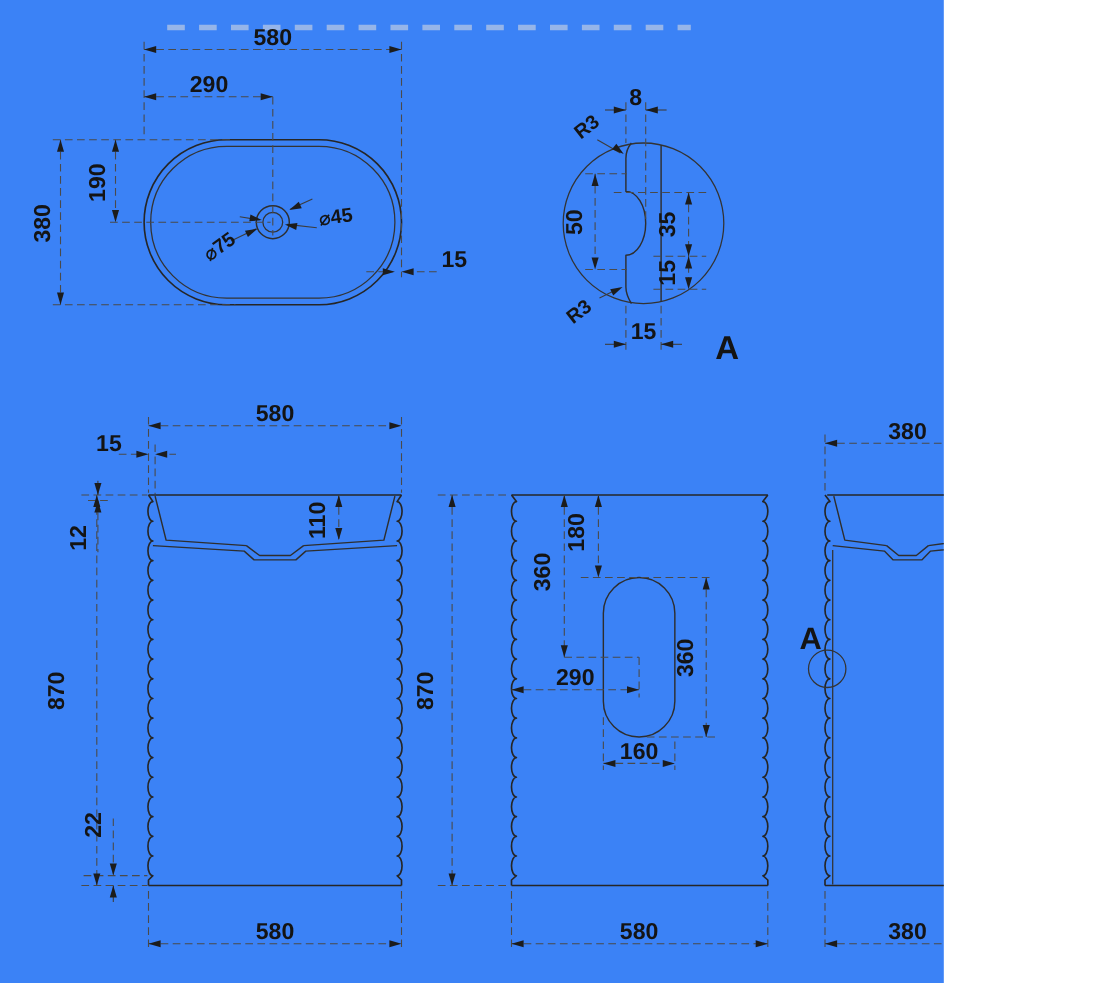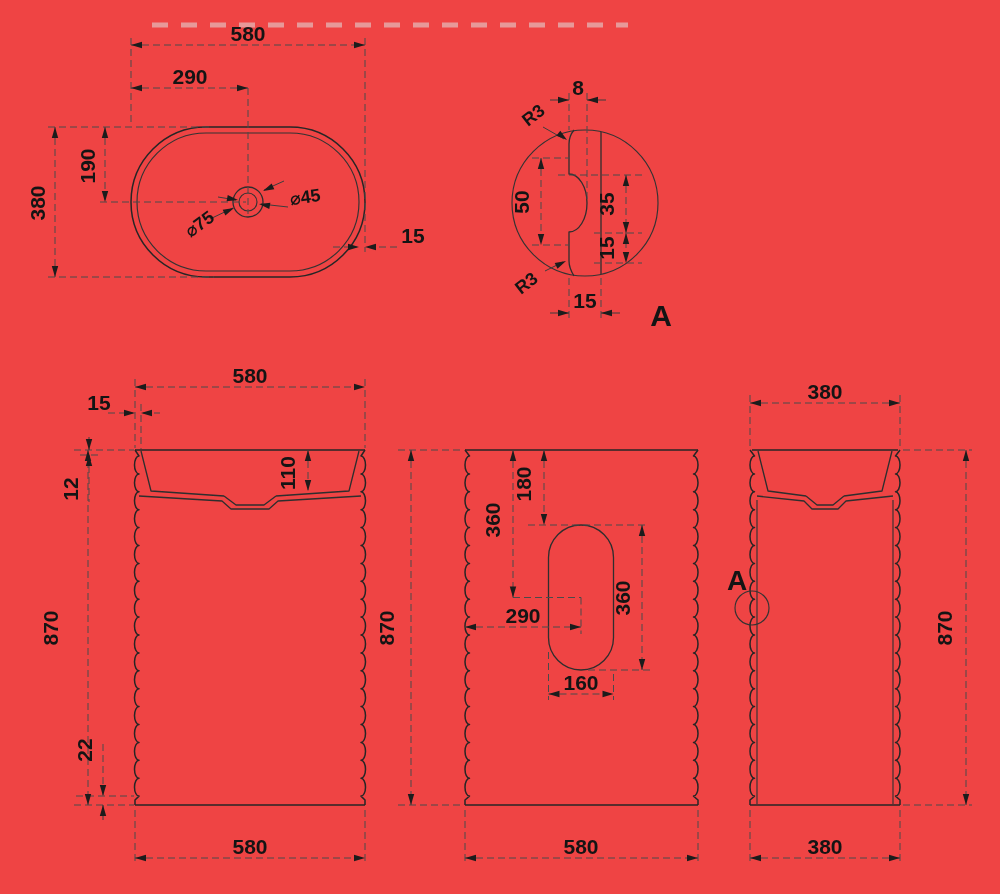--- a/index.html
+++ b/index.html
@@ -1,16 +1,16 @@
 <!DOCTYPE html>
 <html><head>
 <meta charset="utf-8">
 <style>
   html,body{margin:0;padding:0;background:#ffffff;}
-  .page{width:1000px;height:894px;background:#ef4444;position:relative;overflow:hidden;}
+  .page{width:858px;height:894px;background:#3b82f6;position:relative;overflow:hidden;}
   svg{display:block;}
   .obj{fill:none;stroke:#262626;stroke-width:1.5;stroke-linejoin:round;}
   .obj2{fill:none;stroke:#2e2e2e;stroke-width:1.3;stroke-linejoin:round;}
   .thin{fill:none;stroke:#333333;stroke-width:1.15;}
   .dim{fill:none;stroke:#4a4a4a;stroke-width:1;stroke-dasharray:7 4;}
   .sol{fill:none;stroke:#3c3c3c;stroke-width:1;}
   .arr{fill:#1c1c1c;stroke:none;}
   .wm{stroke:#e2e0e0;stroke-width:5;stroke-dasharray:16 13;opacity:.55;}
   text{font-family:"Liberation Sans","DejaVu Sans",sans-serif;font-weight:bold;fill:#141414;}
   .d{font-size:21px;}

